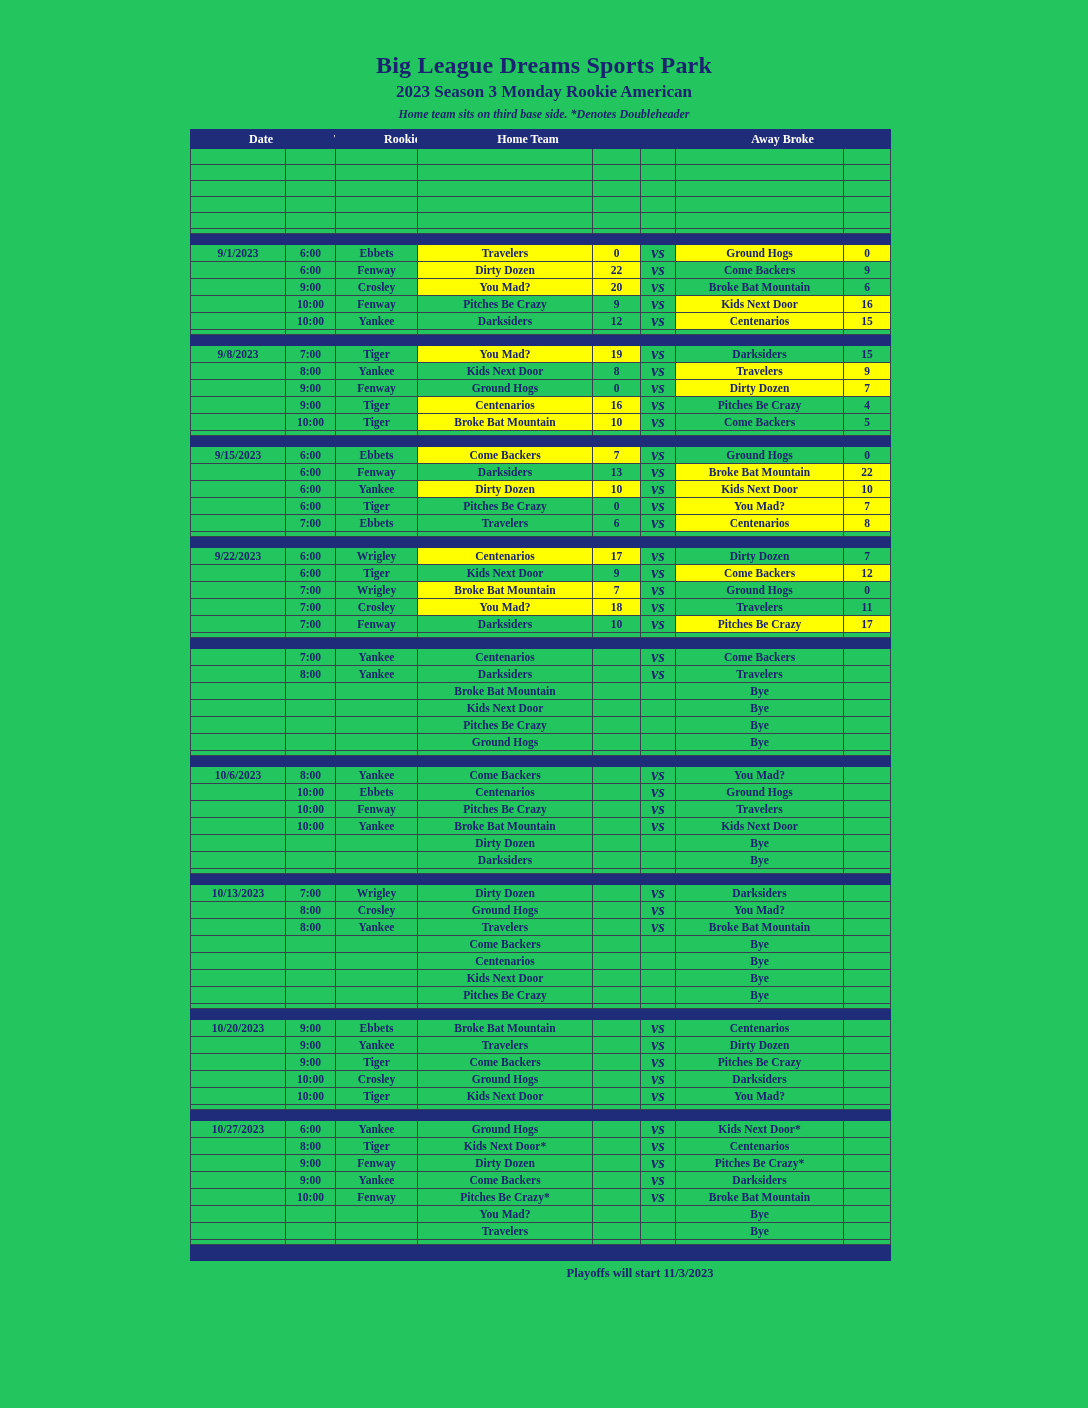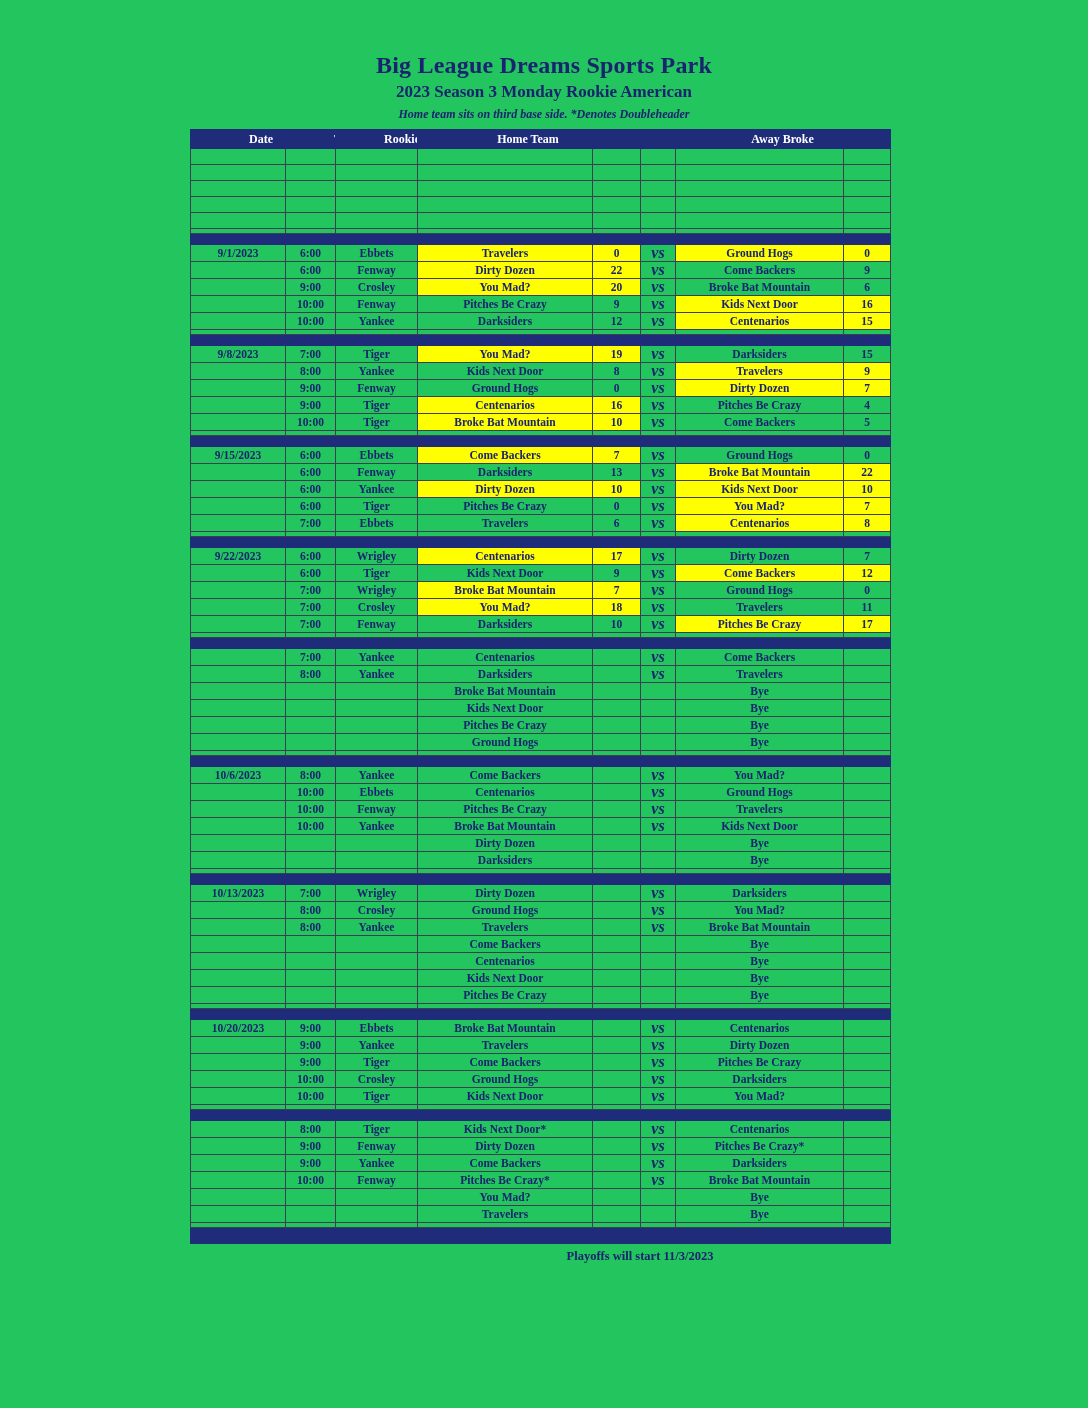--- a/index.html
+++ b/index.html
@@ -700,20 +700,30 @@
           <td></td>
           <td></td>
           <td></td>
           <td></td>
           <td></td>
         </tr>
         <tr class="sep-row">
           <td colspan="8"></td>
         </tr>
         <tr class="game-row">
+          <td>10/27/2023</td>
+          <td>6:00</td>
+          <td>Yankee</td>
+          <td>Ground Hogs</td>
+          <td></td>
+          <td class="vs">vs</td>
+          <td>Kids Next Door*</td>
+          <td></td>
+        </tr>
+        <tr class="game-row">
           <td></td>
           <td>8:00</td>
           <td>Tiger</td>
           <td>Kids Next Door*</td>
           <td></td>
           <td class="vs">vs</td>
           <td>Centenarios</td>
           <td></td>
         </tr>
         <tr class="game-row">

